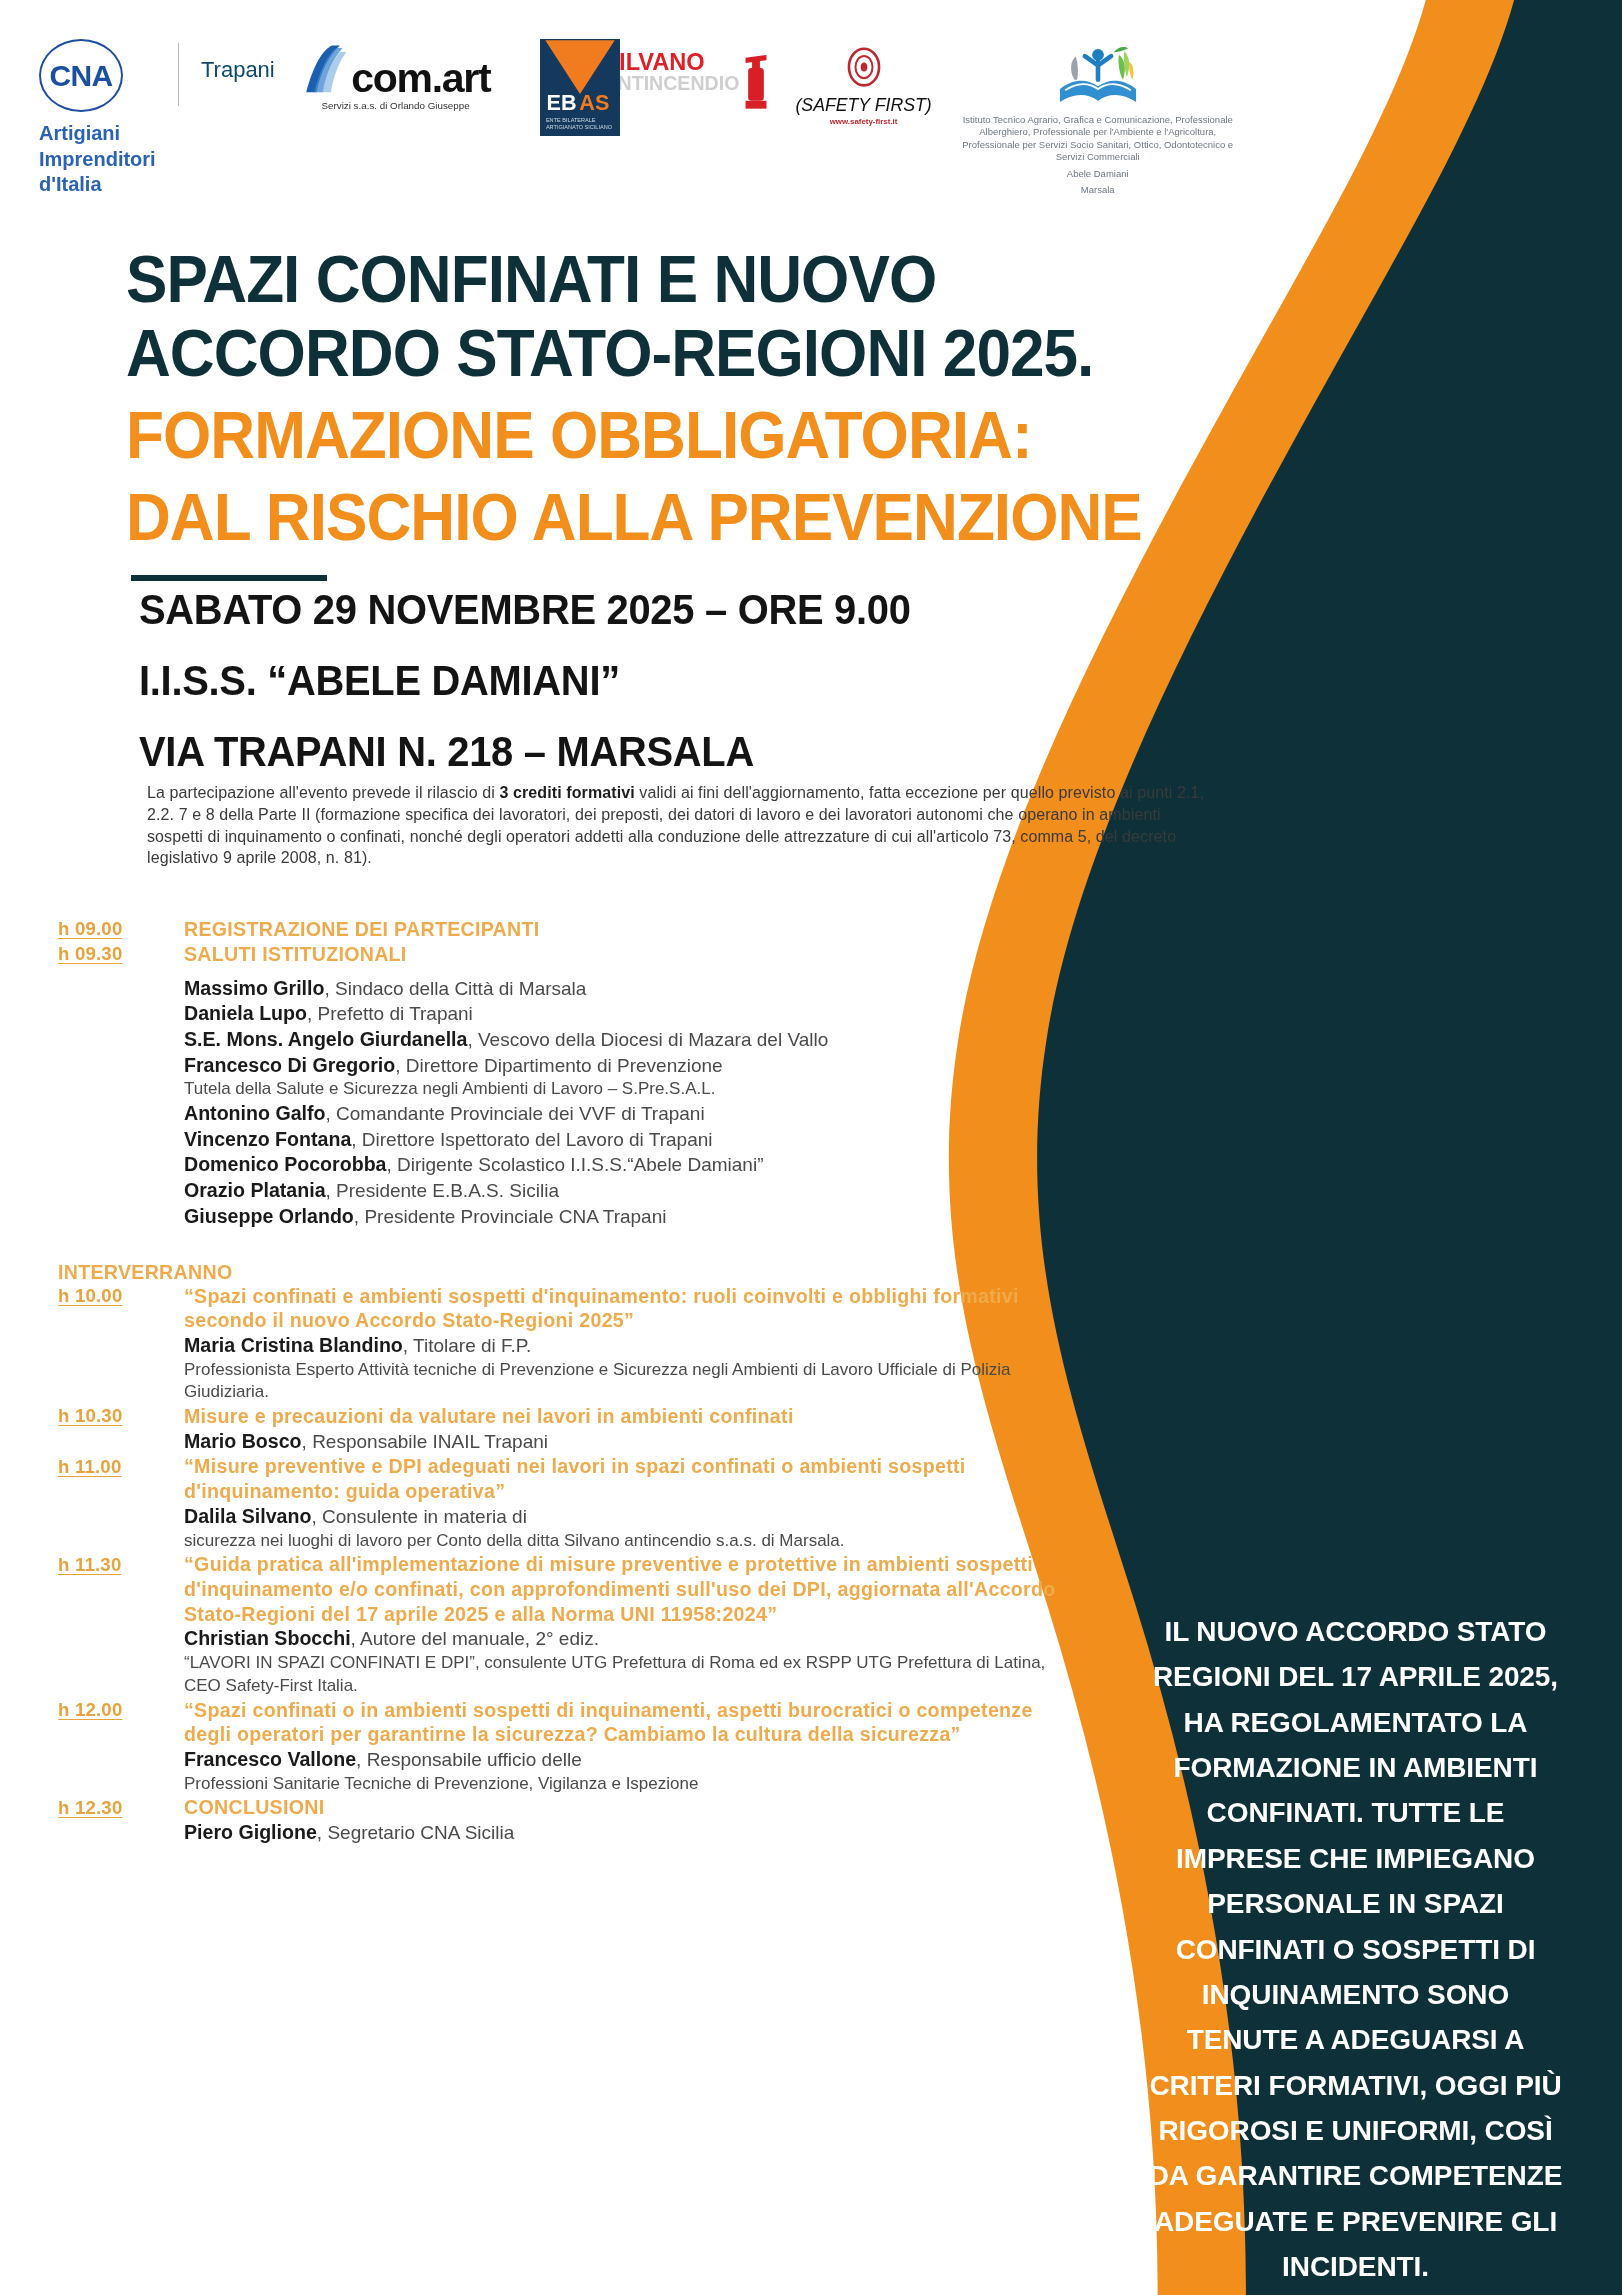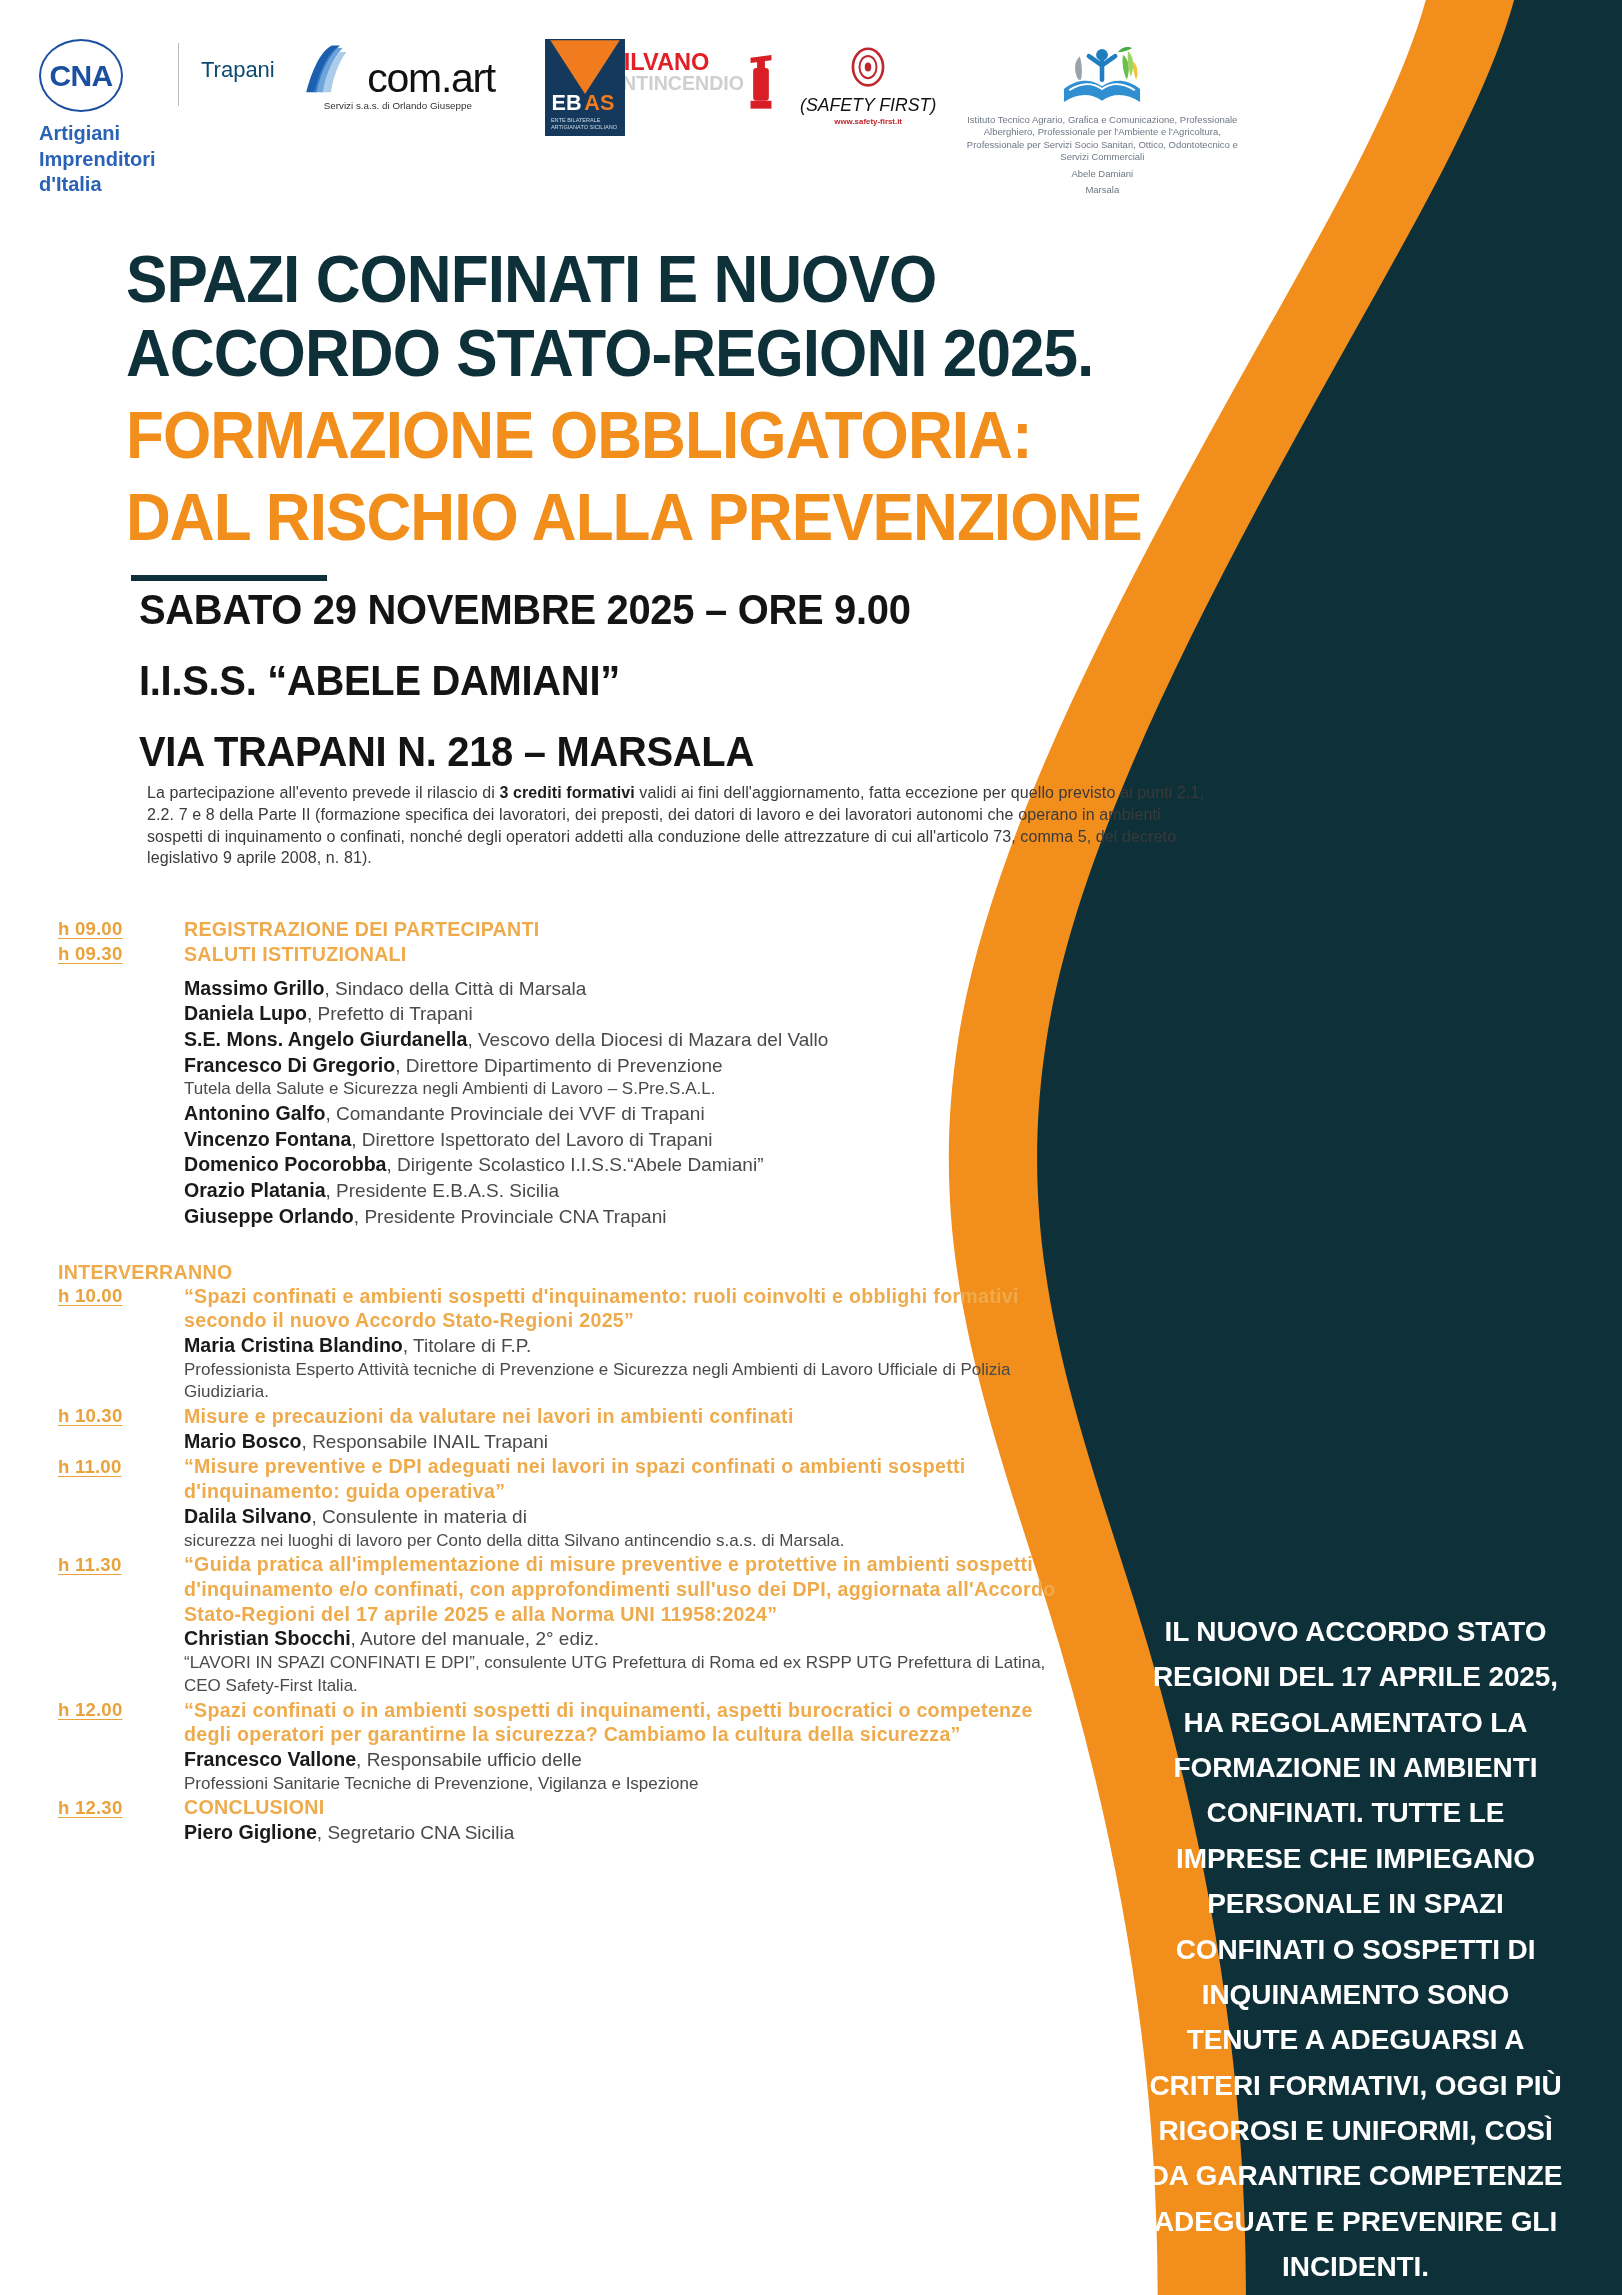--- a/index.html
+++ b/index.html
@@ -30,22 +30,22 @@
     font-family: "Liberation Sans", sans-serif; font-weight: bold; font-size: 30px;
     color: #1b4fa0; letter-spacing: -0.7px; z-index: 2;
   }
   .cna-tag { font-size: 20px; line-height: 1.28; color: #2a62b5; font-weight: bold; }
   .vrule { width: 1.3px; height: 63px; background: #b9b9b9; margin: 3.9px 22px 0 0; }
   .trapani-word { font-size: 22px; color: #0c4a6e; margin-top: 18.3px; padding-right: 26px;
                   font-family: "Liberation Sans", sans-serif; }
   .comart { margin-top: 5.2px; padding-right: 22px; }
   .comart-row { display: flex; align-items: flex-end; }
   .comart-swoosh { width: 48px; height: 51px; margin-right: 2.6px; }
-  .comart-text { font-weight: normal; font-size: 41px; letter-spacing: -1.3px; color: #111;
-                 line-height: 0.84; margin-left: 16px; }
+  .comart-text { font-weight: bold; font-size: 41px; letter-spacing: -1.3px; color: #111;
+                 line-height: 0.84; }
   .comart-sub { font-size: 9.8px; color: #333; text-align: center; margin-top: 5.2px; }
   .ebas { width: 64px; height: 97px; position: relative; margin-right: 27px; padding-left: 28px; }
   .silvano { margin-top: 11.8px; display: flex; align-items: flex-start; padding-right: 22px;}
   .silvano-words { line-height: 1.0; }
   .silvano-1 { color: #e01f26; font-weight: bold; font-size: 23.6px; letter-spacing: 0px; }
   .silvano-2 { color: #cfcfcf; font-weight: bold; font-size: 19.6px; letter-spacing: 0px; }
   .safety { margin-top: 6.5px; text-align: center; padding-right: 22px; }
   .safety-ring { width: 38px; height: 46px; margin: 0 auto 1.3px; }
   .safety-txt { font-weight: normal; font-style: italic; font-size: 17.7px; color: #111; }
   .safety-url { font-size: 7.9px; color: #c0272d; font-weight: bold; margin-top: 1.3px; }

